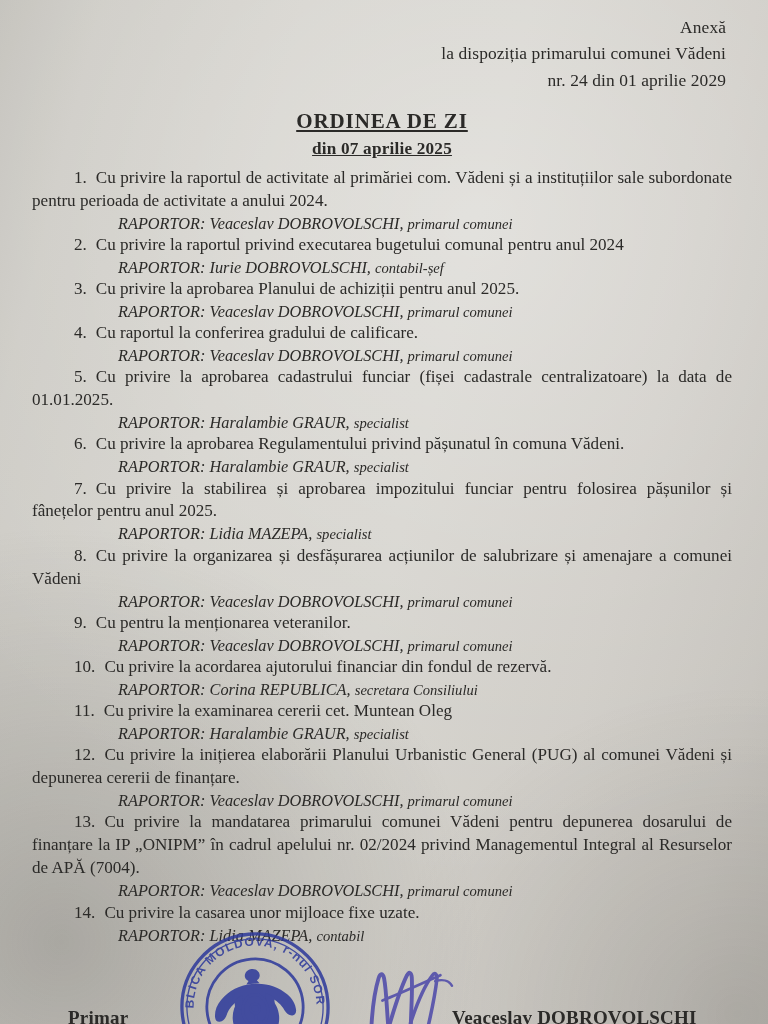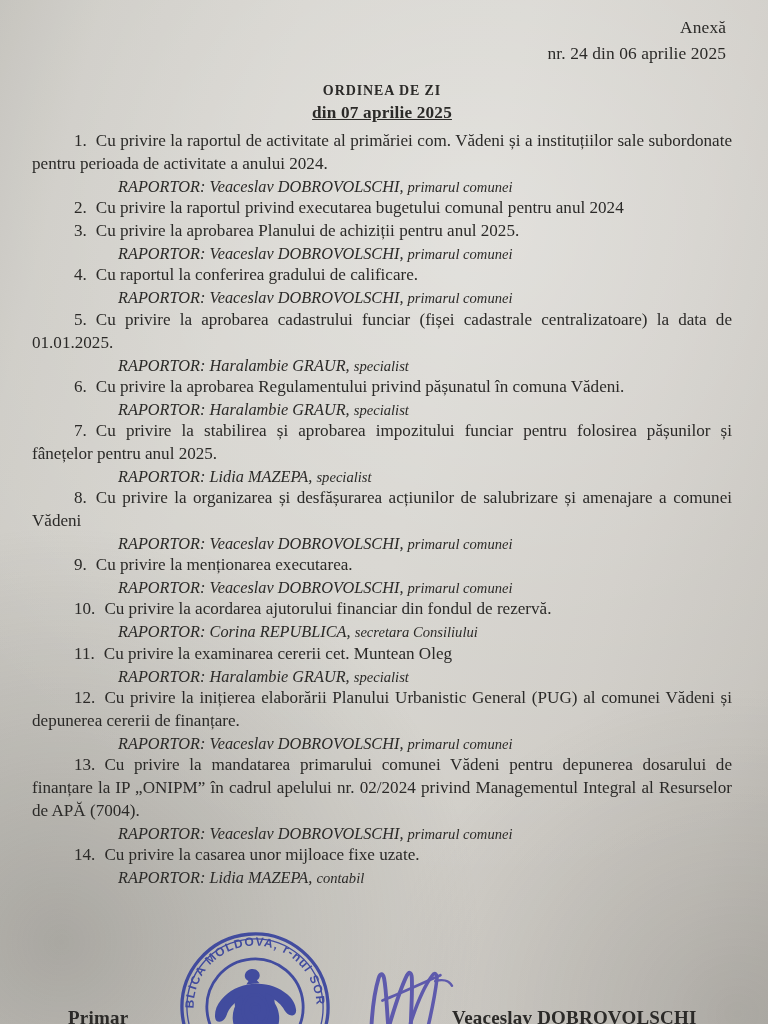--- a/index.html
+++ b/index.html
@@ -69,21 +69,21 @@
     padding-right: 6px;
   }
 
   
   .doc-title {
     text-align: center;
     font-weight: bold;
     margin-top: 14px;
     line-height: 1.42;
   }
-  .doc-title .t1 { font-size: 14px; letter-spacing: 0.9px; }
+  .doc-title .t1 { font-size: 21px; letter-spacing: 0.9px; text-decoration: underline; }
   .doc-title .t2 { font-size: 17.4px; letter-spacing: 0.1px; }
   .doc-title .t3 { font-size: 17.2px; letter-spacing: 0.2px; text-decoration: underline; }
 
   
   .agenda {
     margin-top: 5px;
     font-size: 17.1px;
     line-height: 1.345;
   }
   .agenda-item { margin: 0; }
@@ -169,35 +169,37 @@
 </style>
 </head>
 <body>
 
 <div class="page">
 
   <div class="content">
 
     <div class="doc-header">
       <div>Anexă</div>
-      <div>nr. 24 din 06 aprilie 2025</div>
+      <div>la dispoziția primarului comunei Vădeni</div>
+      <div>nr. 24 din 01 aprilie 2029</div>
     </div>
 
     <div class="doc-title">
       <div class="t1">ORDINEA DE ZI</div>
       <div class="t3">din 07 aprilie 2025</div>
     </div>
 
     <div class="agenda" id="agenda-list">
         <div class="agenda-item">
           <p class="item-text"><span class="num">1.</span><span>Cu privire la raportul de activitate al primăriei com. Vădeni și a instituțiilor sale subordonate pentru perioada de activitate a anului 2024.</span></p>
           <p class="raportor"><span>RAPORTOR:</span> <span>Veaceslav DOBROVOLSCHI,</span> <span class="role">primarul comunei</span></p>
         </div>
         <div class="agenda-item">
           <p class="item-text short"><span class="num">2.</span><span>Cu privire la raportul privind executarea bugetului comunal pentru anul 2024</span></p>
+          <p class="raportor"><span>RAPORTOR:</span> <span>Iurie DOBROVOLSCHI,</span> <span class="role">contabil-șef</span></p>
         </div>
         <div class="agenda-item">
           <p class="item-text short"><span class="num">3.</span><span>Cu privire la aprobarea Planului de achiziții pentru anul 2025.</span></p>
           <p class="raportor"><span>RAPORTOR:</span> <span>Veaceslav DOBROVOLSCHI,</span> <span class="role">primarul comunei</span></p>
         </div>
         <div class="agenda-item">
           <p class="item-text short"><span class="num">4.</span><span>Cu raportul la conferirea gradului de calificare.</span></p>
           <p class="raportor"><span>RAPORTOR:</span> <span>Veaceslav DOBROVOLSCHI,</span> <span class="role">primarul comunei</span></p>
         </div>
         <div class="agenda-item">
@@ -210,21 +212,21 @@
         </div>
         <div class="agenda-item">
           <p class="item-text"><span class="num">7.</span><span>Cu privire la stabilirea și aprobarea impozitului funciar pentru folosirea pășunilor și fânețelor pentru anul 2025.</span></p>
           <p class="raportor"><span>RAPORTOR:</span> <span>Lidia MAZEPA,</span> <span class="role">specialist</span></p>
         </div>
         <div class="agenda-item">
           <p class="item-text"><span class="num">8.</span><span>Cu privire la organizarea și desfășurarea acțiunilor de salubrizare și amenajare a comunei Vădeni</span></p>
           <p class="raportor"><span>RAPORTOR:</span> <span>Veaceslav DOBROVOLSCHI,</span> <span class="role">primarul comunei</span></p>
         </div>
         <div class="agenda-item">
-          <p class="item-text short"><span class="num">9.</span><span>Cu privire la menționarea executarea.</span></p>
+          <p class="item-text short"><span class="num">9.</span><span>Cu pentru la menționarea veteranilor.</span></p>
           <p class="raportor"><span>RAPORTOR:</span> <span>Veaceslav DOBROVOLSCHI,</span> <span class="role">primarul comunei</span></p>
         </div>
         <div class="agenda-item">
           <p class="item-text short"><span class="num">10.</span><span>Cu privire la acordarea ajutorului financiar din fondul de rezervă.</span></p>
           <p class="raportor"><span>RAPORTOR:</span> <span>Corina REPUBLICA,</span> <span class="role">secretara Consiliului</span></p>
         </div>
         <div class="agenda-item">
           <p class="item-text short"><span class="num">11.</span><span>Cu privire la examinarea cererii cet. Muntean Oleg</span></p>
           <p class="raportor"><span>RAPORTOR:</span> <span>Haralambie GRAUR,</span> <span class="role">specialist</span></p>
         </div>

